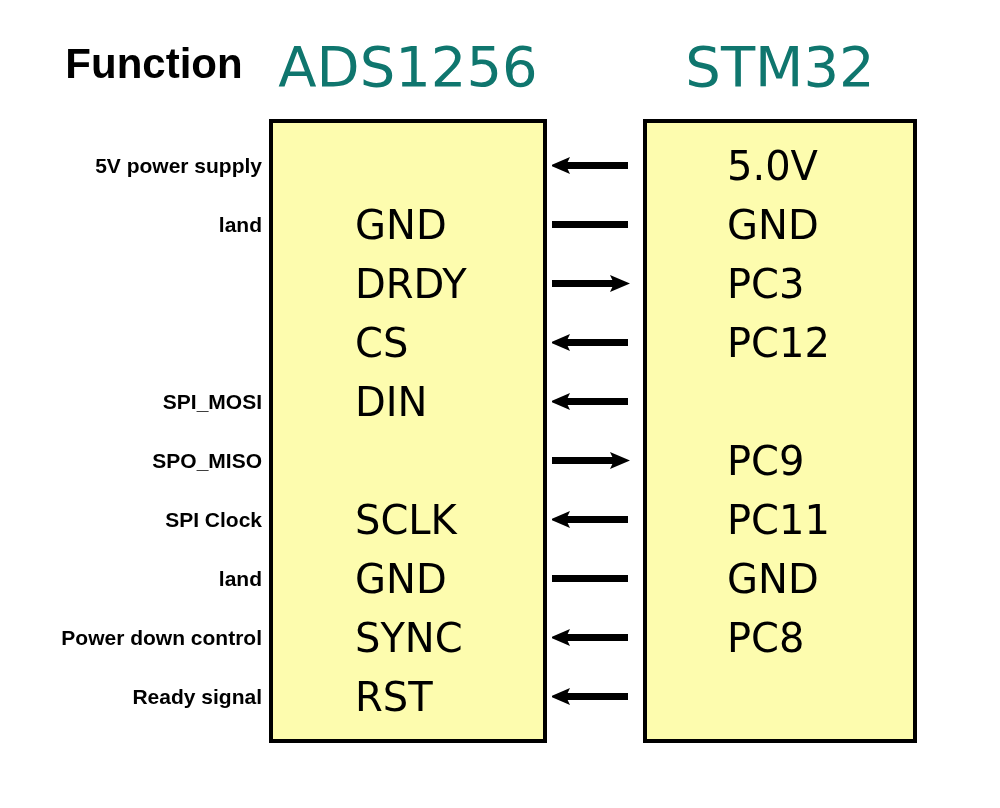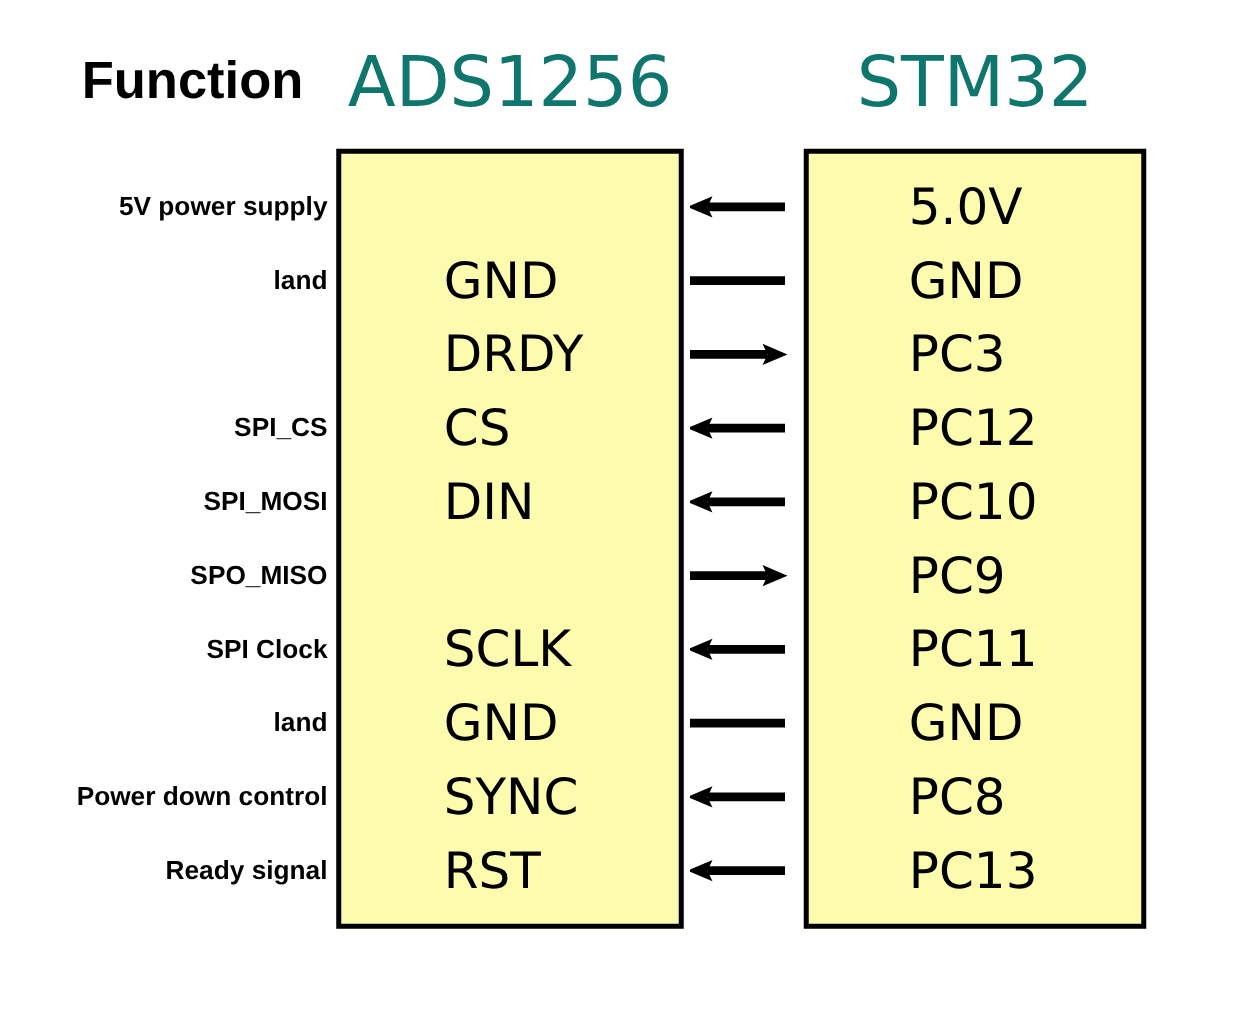--- a/index.html
+++ b/index.html
@@ -156,40 +156,38 @@
         <div class="pin-label pin-ads">DRDY</div>
         <div class="conn">
           <svg viewBox="0 0 88 59" xmlns="http://www.w3.org/2000/svg">
             <rect x="0" y="26" width="62" height="7" fill="#000"></rect>
             <path d="M 78 29.5 L 58 21 L 62 29.5 L 58 38 Z" fill="#000"></path>
           </svg>
         </div>
         <div class="pin-label pin-stm">PC3</div>
       </div>
       <div class="row" style="top: 313px;">
-        <div class="func-label">SPI_CS</div>
         <div class="pin-label pin-ads">CS</div>
         <div class="conn">
           <svg viewBox="0 0 88 59" xmlns="http://www.w3.org/2000/svg">
             <rect x="14" y="26" width="62" height="7" fill="#000"></rect>
             <path d="M -2 29.5 L 18 21 L 14 29.5 L 18 38 Z" fill="#000"></path>
           </svg>
         </div>
         <div class="pin-label pin-stm">PC12</div>
       </div>
       <div class="row" style="top: 372px;">
         <div class="func-label">SPI_MOSI</div>
         <div class="pin-label pin-ads">DIN</div>
         <div class="conn">
           <svg viewBox="0 0 88 59" xmlns="http://www.w3.org/2000/svg">
             <rect x="14" y="26" width="62" height="7" fill="#000"></rect>
             <path d="M -2 29.5 L 18 21 L 14 29.5 L 18 38 Z" fill="#000"></path>
           </svg>
         </div>
-        <div class="pin-label pin-stm">PC10</div>
       </div>
       <div class="row" style="top: 431px; text-align: center;">
         <div class="func-label">SPO_MISO</div>
         <div class="conn">
           <svg viewBox="0 0 88 59" xmlns="http://www.w3.org/2000/svg">
             <rect x="0" y="26" width="62" height="7" fill="#000"></rect>
             <path d="M 78 29.5 L 58 21 L 62 29.5 L 58 38 Z" fill="#000"></path>
           </svg>
         </div>
         <div class="pin-label pin-stm">PC9</div>
@@ -228,17 +226,16 @@
       </div>
       <div class="row" style="top: 667px;">
         <div class="func-label">Ready signal</div>
         <div class="pin-label pin-ads">RST</div>
         <div class="conn">
           <svg viewBox="0 0 88 59" xmlns="http://www.w3.org/2000/svg">
             <rect x="14" y="26" width="62" height="7" fill="#000"></rect>
             <path d="M -2 29.5 L 18 21 L 14 29.5 L 18 38 Z" fill="#000"></path>
           </svg>
         </div>
-        <div class="pin-label pin-stm">PC13</div>
       </div>
     </div>
 
 </div>
 
 </body></html>

